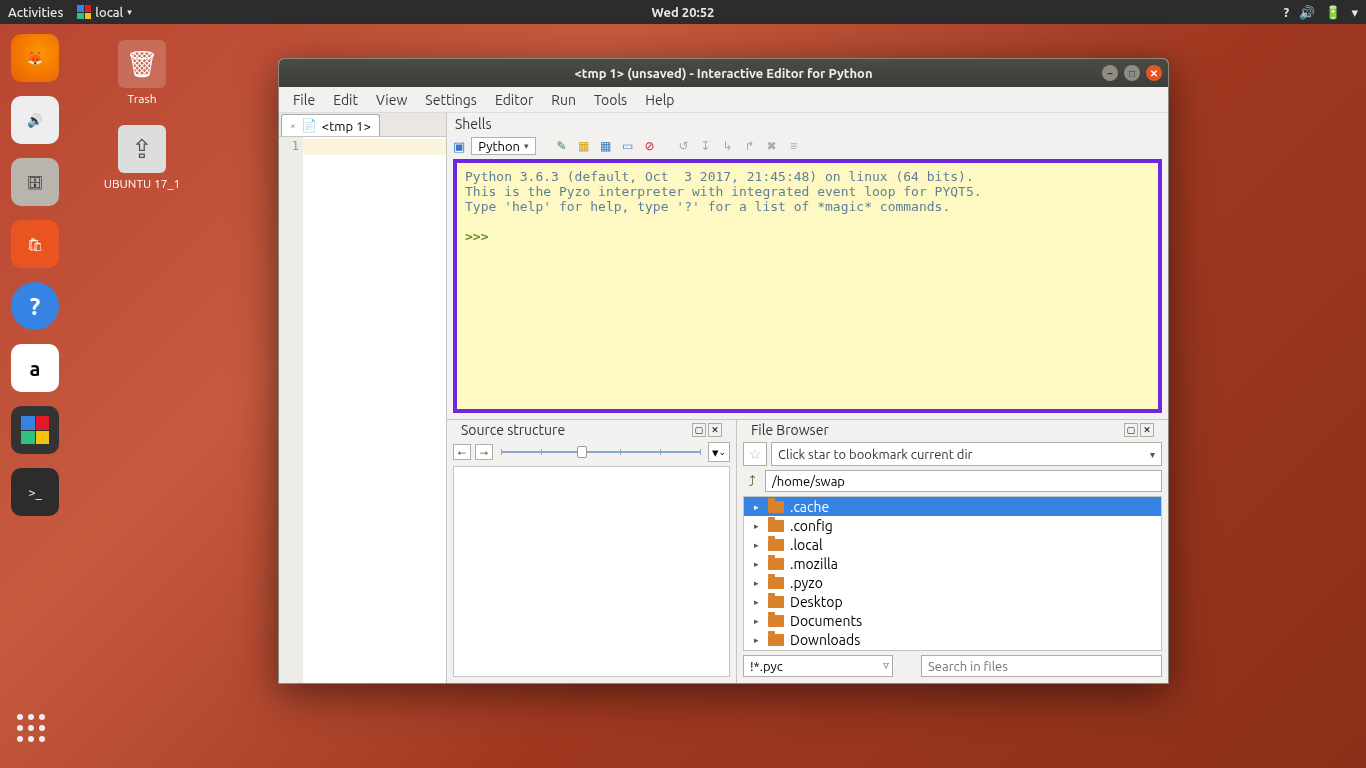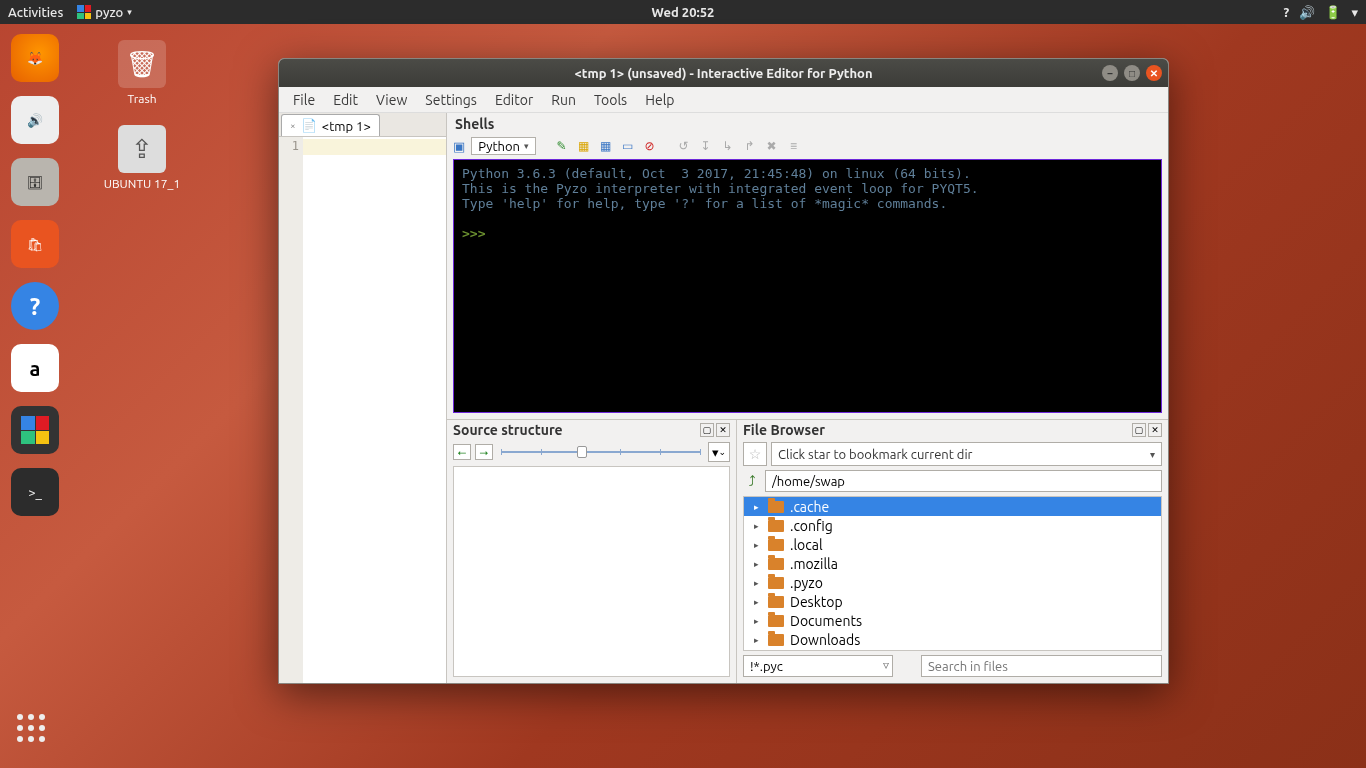--- a/index.html
+++ b/index.html
@@ -76,37 +76,37 @@
 .editor-col { width: 168px; border-right: 1px solid #c8c5c0; display: flex; flex-direction: column; }
 .editor-tabs { height: 24px; display: flex; align-items: flex-end; background: #eae7e2; border-bottom: 1px solid #c8c5c0; padding-left: 2px; }
 .editor-tab { height: 22px; border: 1px solid #aaa; border-bottom: none; background: #fff; padding: 2px 8px; font-size: 13px; border-radius: 3px 3px 0 0; display:flex; align-items:center; gap:4px;}
 .tab-x { font-size: 10px; color:#888; margin-right:2px;}
 .editor-area { flex:1; display:flex; background:#fff; }
 .gutter { width: 24px; background:#eeece7; color:#9a958d; font-family: "DejaVu Sans Mono", monospace; font-size:12px; text-align:right; padding: 2px 4px 0 0;}
 .codearea { flex:1; background:#fff; }
 .code-current-line { background:#f9f4db; height:16px; margin-top:2px;}
 
 .right-col { flex:1; display:flex; flex-direction:column; min-width:0;}
-.panel-title { font-size:14px; font-weight:700; padding: 3px 8px; color:#333; }
+.panel-title { font-size:14px; font-weight:400; padding: 3px 8px; color:#333; }
 .shells-panel { border-bottom:1px solid #c8c5c0; display:flex; flex-direction:column; }
 .shell-toolbar { display:flex; align-items:center; gap:6px; padding: 2px 6px 4px; }
 .shell-drop { border:1px solid #b3b0aa; background:#fff; padding:1px 6px; font-size:13px; display:flex; align-items:center; gap:4px;}
 .shell-drop::after { content:"▾"; font-size:9px; color:#555;}
 .tb-sep { width:6px;}
 .tb-ico { width:16px; height:16px; display:flex; align-items:center; justify-content:center; font-size:12px;}
 .shell-output {
-  margin: 0 6px 6px; border:1px solid #6d28d9; background:#000000;
+  margin: 0 6px 6px; border:4px solid #6d28d9; background:#fef9c3;
   font-family:"DejaVu Sans Mono",monospace; font-size:13px; color:#5f7f99;
   padding:6px 8px; height:254px; overflow:auto; white-space:pre;
 }
 .prompt { color:#6a8f2f; font-weight:bold;}
 
 .lower { flex:1; display:flex; min-height:0;}
 .struct-panel { width:290px; border-right:1px solid #c8c5c0; display:flex; flex-direction:column;}
-.panel-head { display:flex; align-items:center; padding: 2px 6px; }
+.panel-head { display:flex; align-items:center; padding: 2px 14px; }
 .panel-head .spacer{flex:1;}
 .mini-btn{ width:14px;height:14px; border:1px solid #b0ada7; font-size:9px; display:flex;align-items:center;justify-content:center; background:#f2f1f0; margin-left:2px;}
 .struct-tools { display:flex; align-items:center; gap:4px; padding:2px 6px 4px;}
 .arrow-btn { width:18px;height:16px; border:1px solid #b0ada7; background:#fff; display:flex;align-items:center;justify-content:center; font-size:11px;}
 .slider { flex:1; height:16px; position:relative; margin:0 4px;}
 .slider .track{position:absolute;left:0;right:0;top:7px;height:2px;background:#8aa8d0;}
 .slider .tick{position:absolute;top:5px;width:1px;height:6px;background:#8aa8d0;}
 .slider .thumb{position:absolute;top:2px;width:10px;height:12px;background:#fff;border:1px solid #999;border-radius:2px;}
 .filter-btn{ width:22px;height:20px;border:1px solid #b0ada7;background:#fff;display:flex;align-items:center;justify-content:center;}
 .struct-area{ flex:1; margin:0 6px 6px; border:1px solid #c8c5c0; background:#fff;}
@@ -140,21 +140,21 @@
 <div class="topbar">
   <div class="left">
     <span>Activities</span>
     <span class="app-indicator">
       <span class="pyzo-icon">
           <span></span>
           <span></span>
           <span></span>
           <span></span>
         </span>
-      <span>pyzo</span>
+      <span>local</span>
     </span>
   </div>
   <div class="center">Wed 20:52</div>
   <div class="right">
     <span style="font-weight:bold;">?</span>
     <span>🔊</span>
     <span>🔋</span>
     <span>▾</span>
   </div>
 </div>

